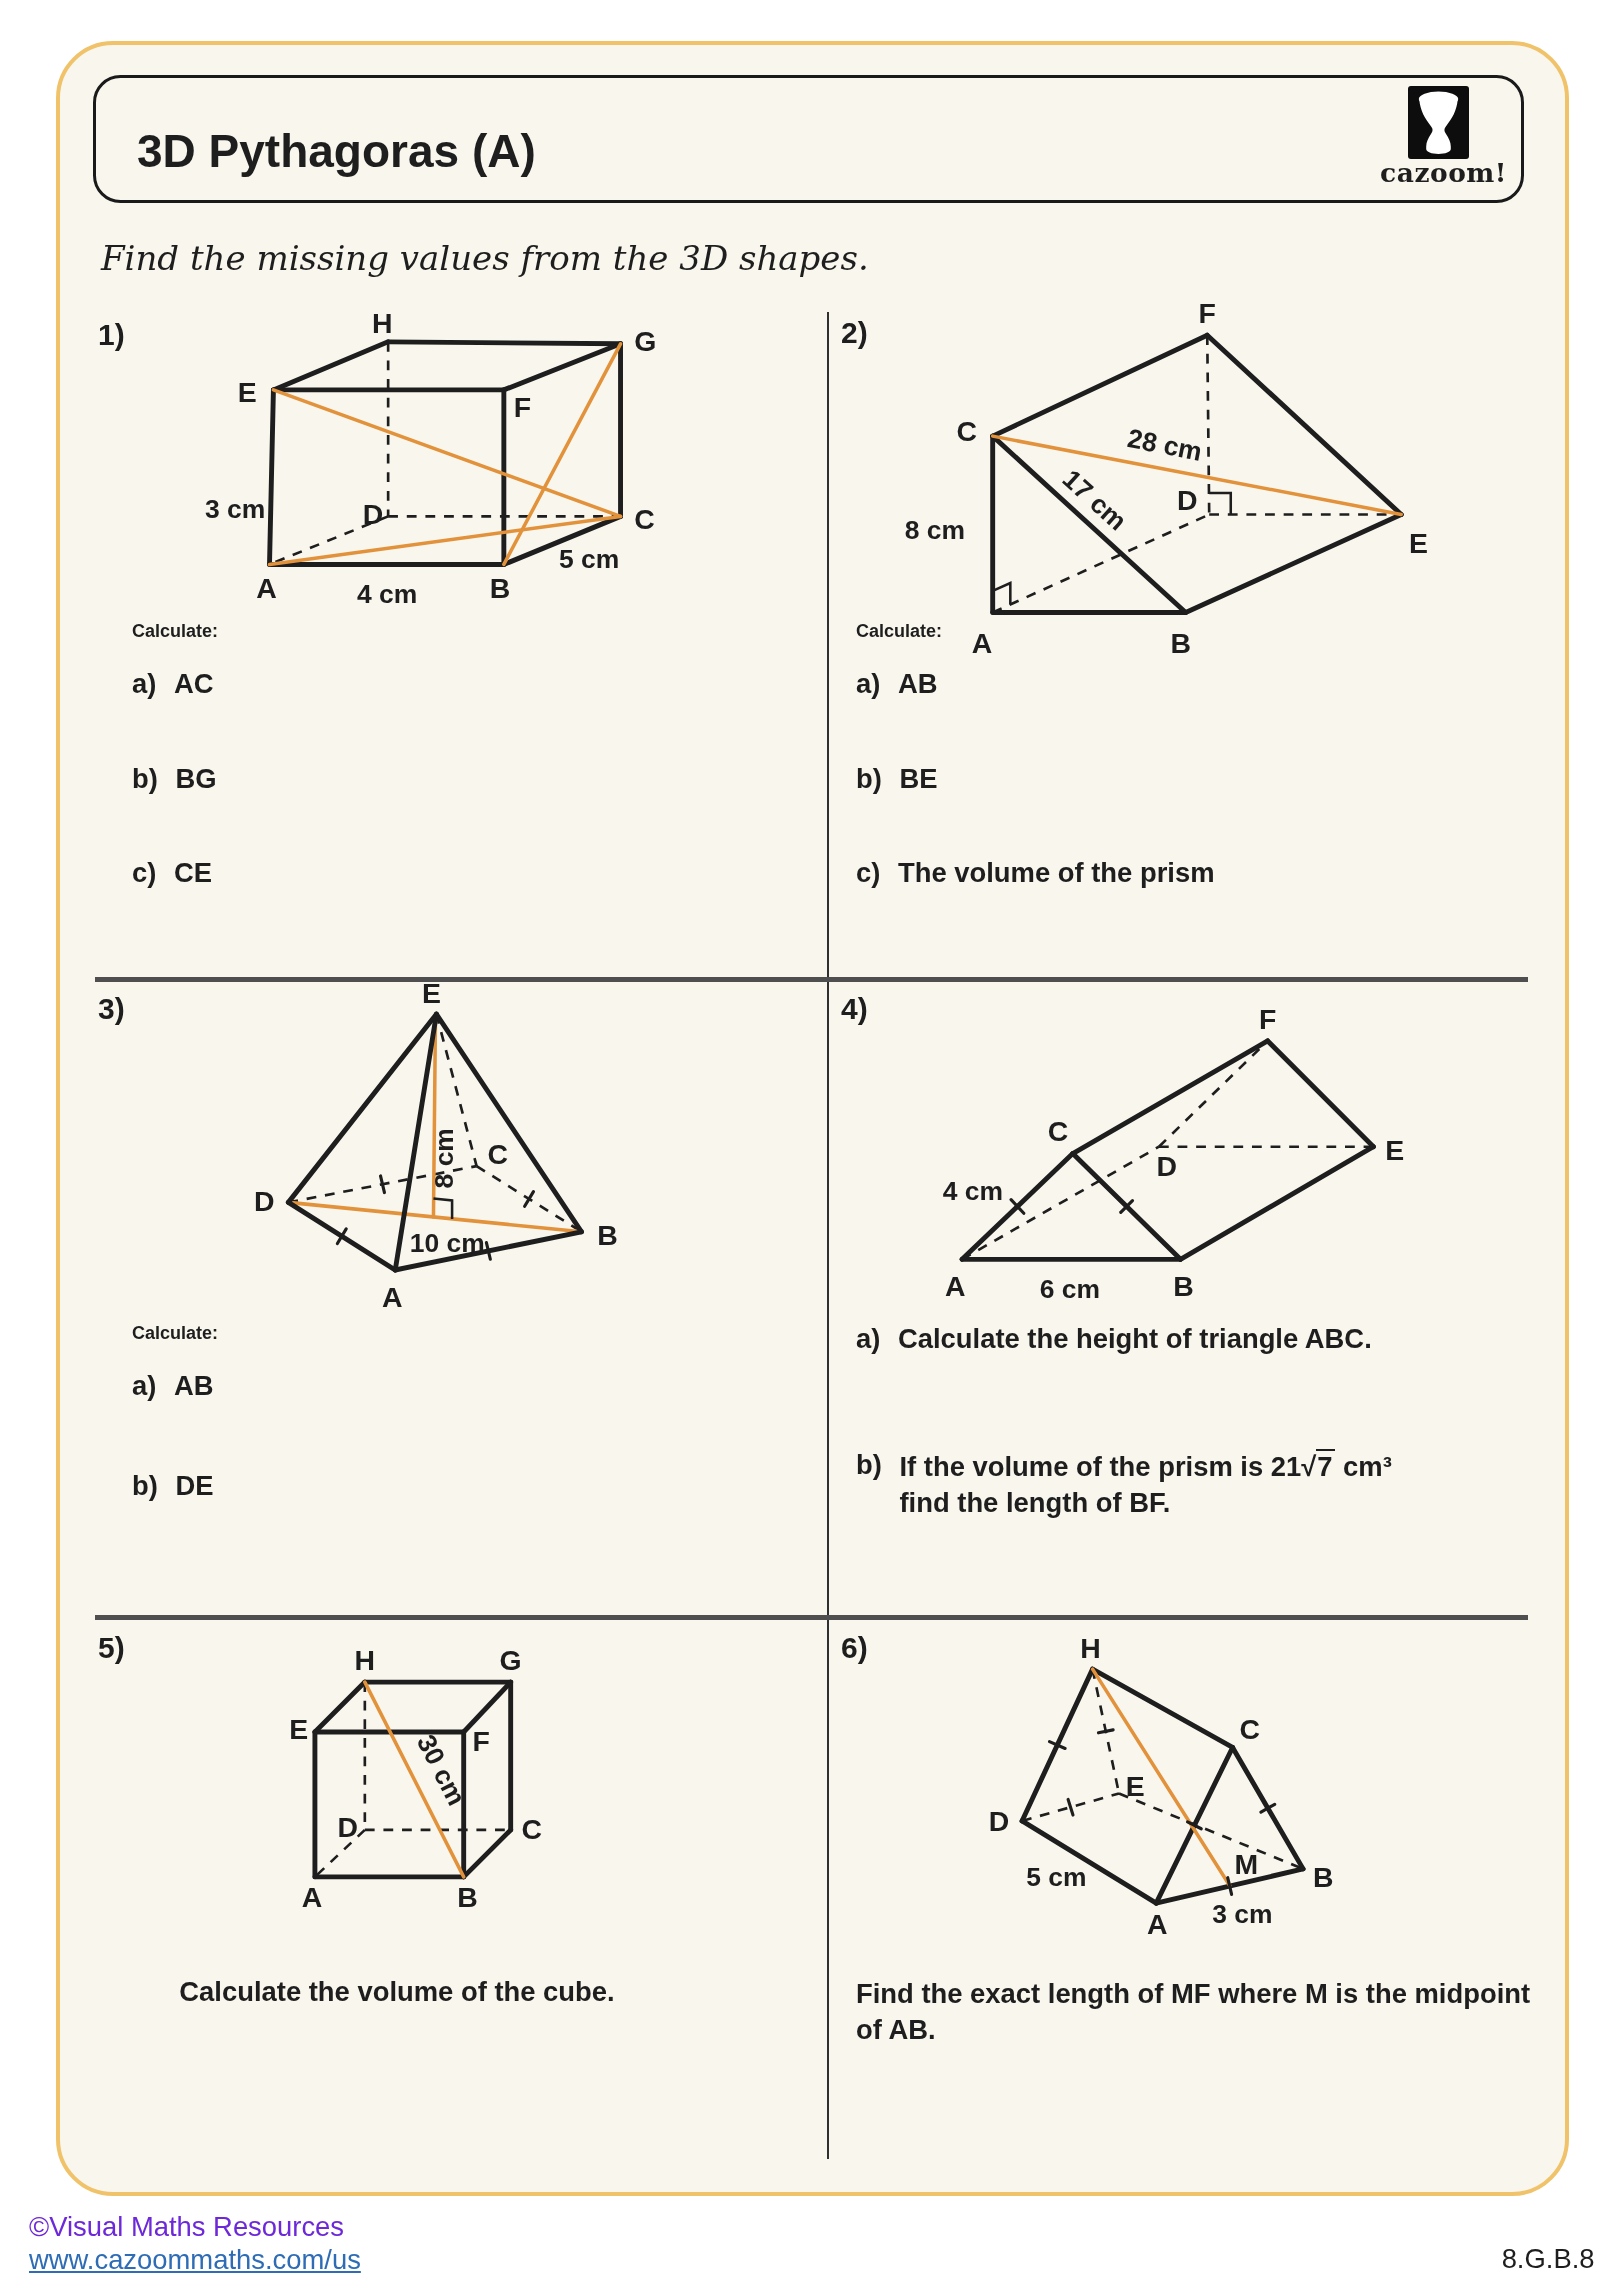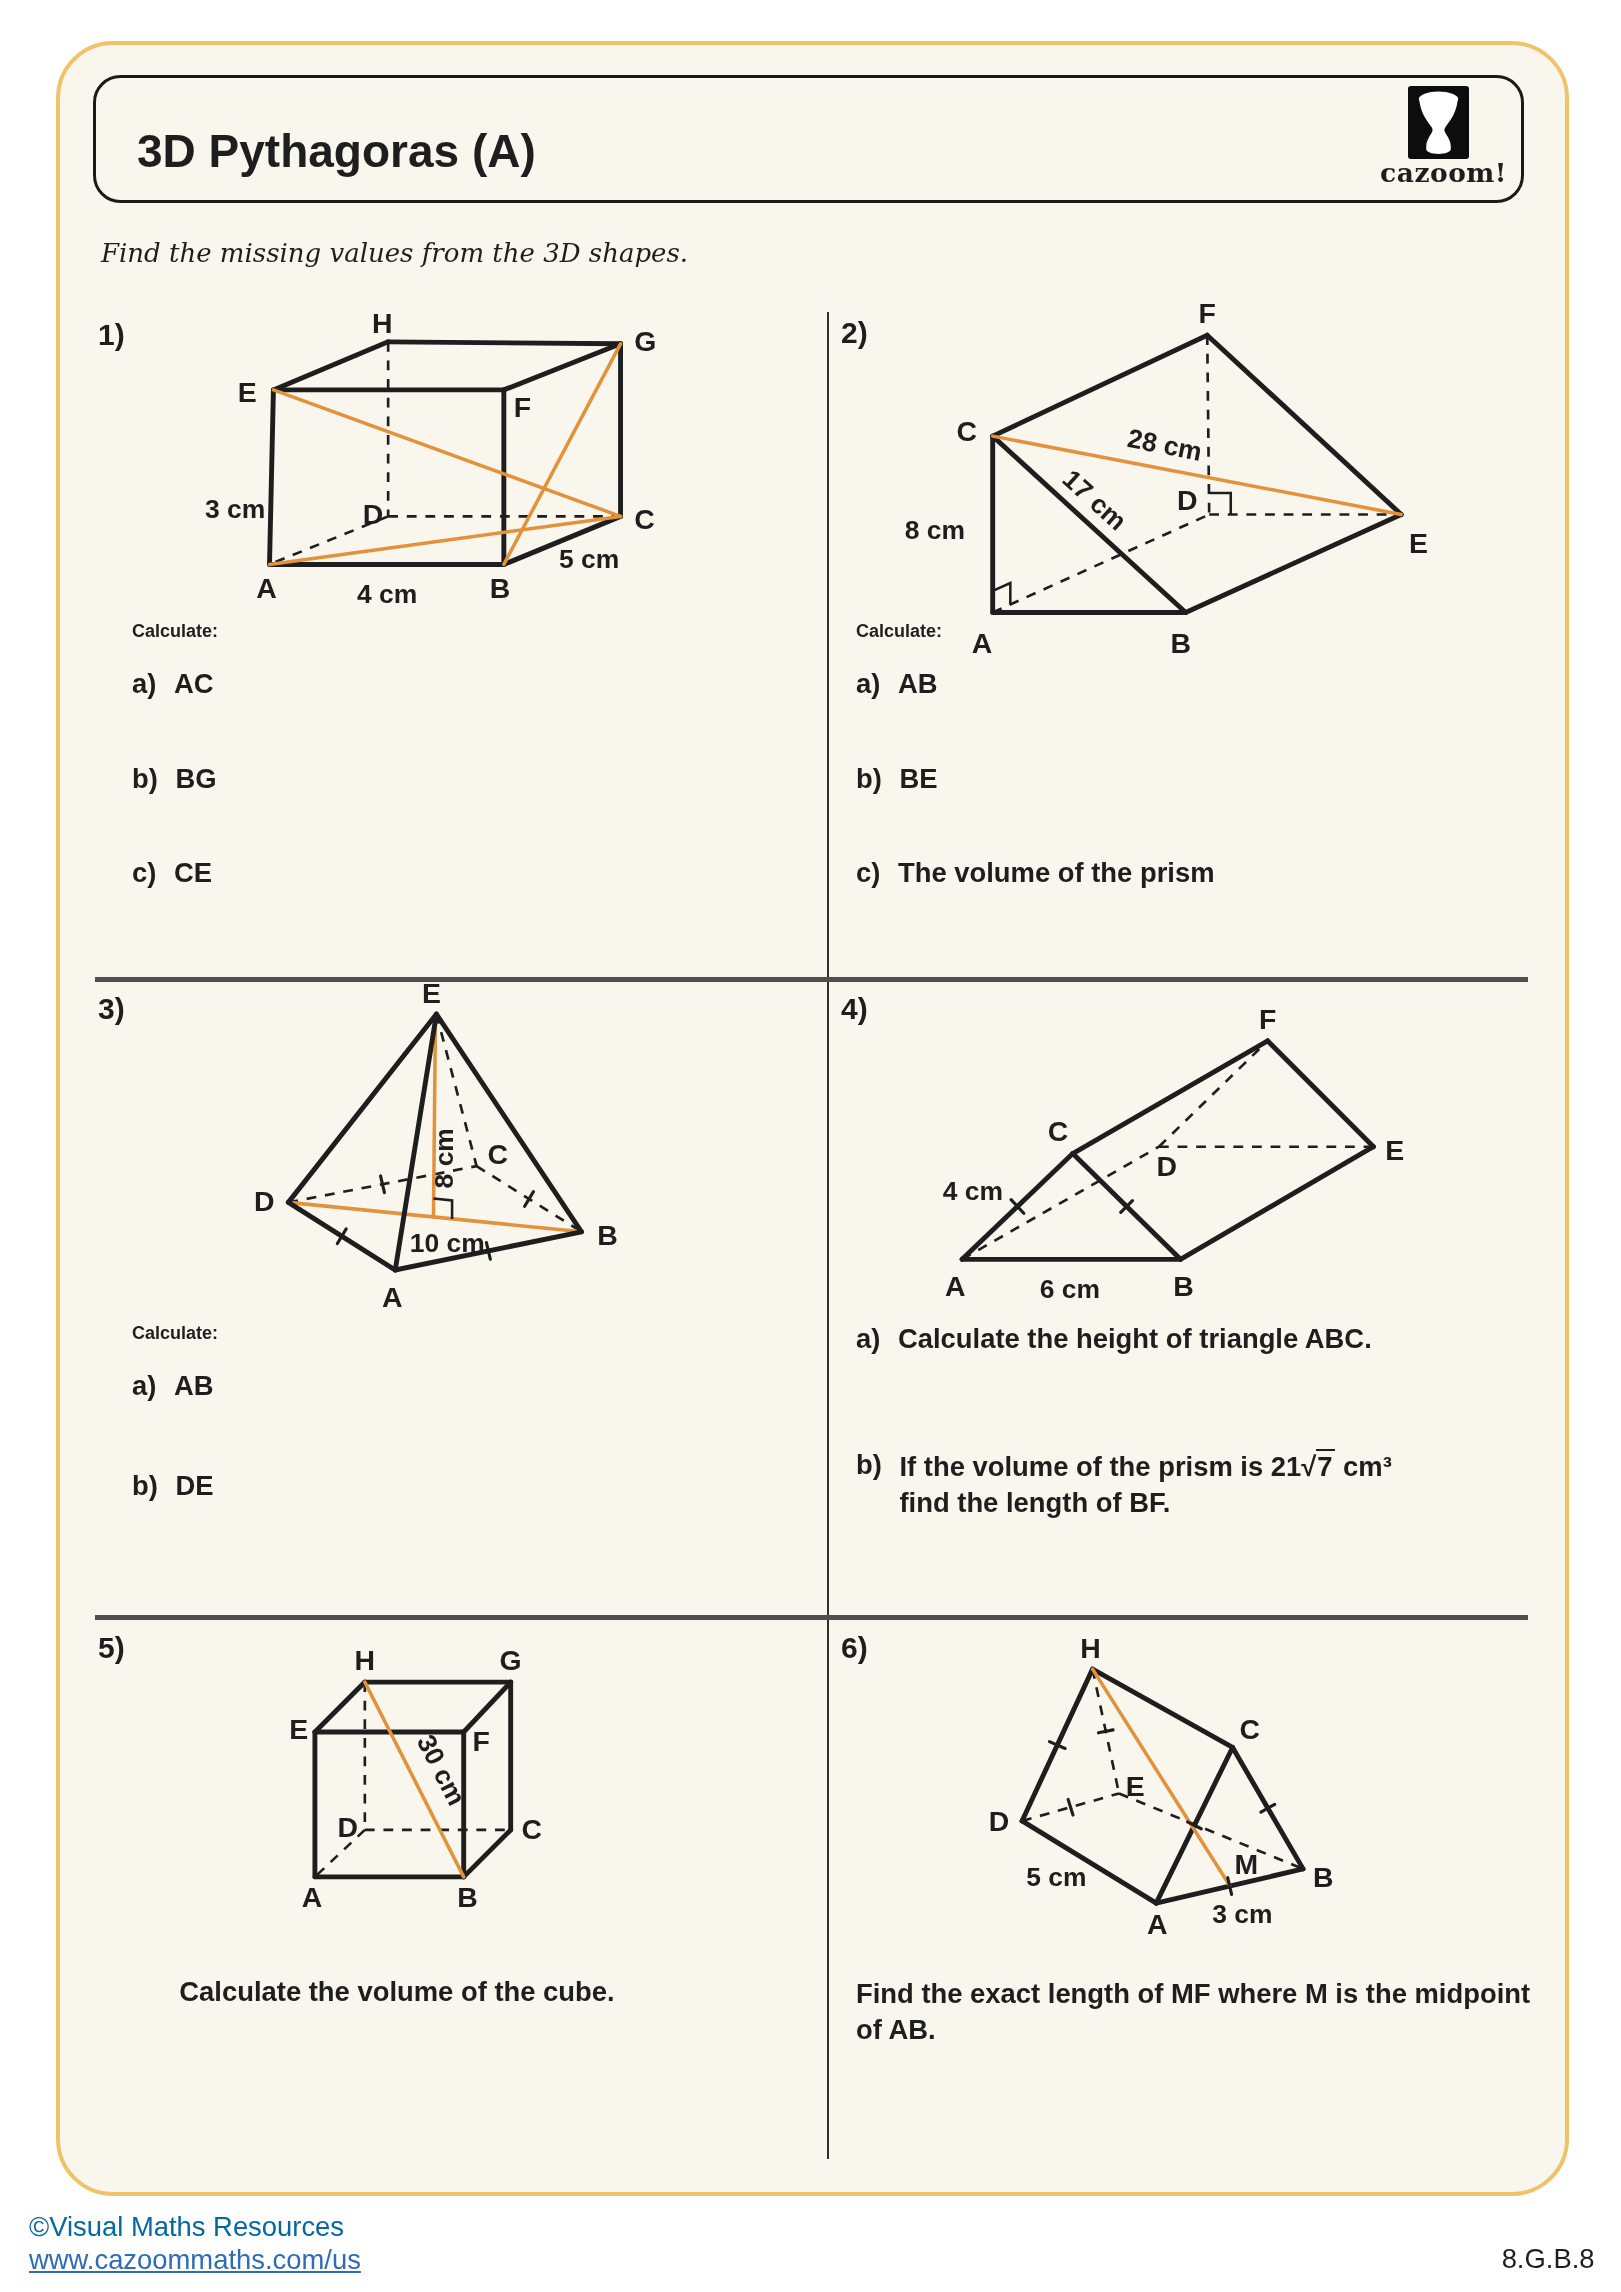--- a/index.html
+++ b/index.html
@@ -7,40 +7,40 @@
         font-family:"Liberation Sans",sans-serif;color:#1e1e1e;}
   .goldbox{position:absolute;left:56px;top:41px;width:1505px;height:2147px;
            border:4.9px solid #f0c36b;border-radius:57px;background:#f9f6ed;}
   .headerbox{position:absolute;left:93px;top:75px;width:1425px;height:122px;
              border:3.9px solid #1a1a1a;border-radius:27.4px;background:#f9f6ed;}
   .title{position:absolute;left:137px;top:108px;font-size:46px;line-height:51px;font-weight:bold;margin-top:18px;}
   .logo-square{position:absolute;left:1408px;top:86px;width:61px;height:73px;background:#0d0d0d;border-radius:2.9px;}
   .logo-text{position:absolute;left:1370px;top:157px;width:137px;text-align:right;
              font-family:"DejaVu Serif",serif;font-weight:bold;font-size:26.5px;letter-spacing:0.5px;}
   .instruction{position:absolute;left:101px;top:238px;font-family:"DejaVu Serif",serif;
-               font-style:italic;font-size:26px;}
+               font-style:italic;font-size:34px;}
   .divider-h{position:absolute;left:95px;width:1433px;height:4.9px;background:#4f4f4f;}
   .divider-v{position:absolute;left:827px;top:312px;width:2px;height:1847px;background:#303030;}
   .pnum{position:absolute;font-size:30px;font-weight:bold;}
   .prompt{position:absolute;font-size:18px;font-weight:bold;}
   .q{position:absolute;display:flex;gap:17.6px;font-size:27.4px;font-weight:bold;}
   .q .ql{flex:0 0 auto;}
   .qwrap{line-height:36px;max-width:549px;}
   .caption{position:absolute;font-size:27.4px;font-weight:bold;line-height:36px;margin-top:18px;}
   .center-cap{text-align:center;}
   .radicand{border-top:2.5px solid #1e1e1e;padding:0 2.9px 0 1px;}
   svg.fig{position:absolute;overflow:visible;}
   svg text{font-family:"Liberation Sans",sans-serif;font-weight:bold;font-size:29px;fill:#1e1e1e;}
   svg text.dim{font-size:27px;}
   .edge{stroke:#1e1e1e;stroke-width:5;stroke-linecap:round;fill:none;}
   .hedge{stroke:#1e1e1e;stroke-width:2.7;stroke-dasharray:10 9;fill:none;}
   .odiag{stroke:#e2923b;stroke-width:3.6;stroke-linecap:round;fill:none;}
   .tick{stroke:#1e1e1e;stroke-width:3.2;stroke-linecap:round;}
   .ra{fill:none;stroke:#1e1e1e;stroke-width:2.6;}
-  .footer-copy{position:absolute;left:29px;top:2211px;font-size:27.4px;color:#0369a1;}
+  .footer-copy{position:absolute;left:29px;top:2211px;font-size:27.4px;color:#6d28d9;}
   .footer-url{position:absolute;left:29px;top:2244px;font-size:27.4px;color:#2e6cb5;
               text-decoration:underline;cursor:pointer;}
   .footer-center{position:absolute;left:0;top:2245px;width:1621px;text-align:center;font-size:27.4px;}
   .footer-code{position:absolute;right:26.5px;top:2243px;font-size:27.4px;}
 </style>
 </head>
 <body>
 
 <div id="page">
 

